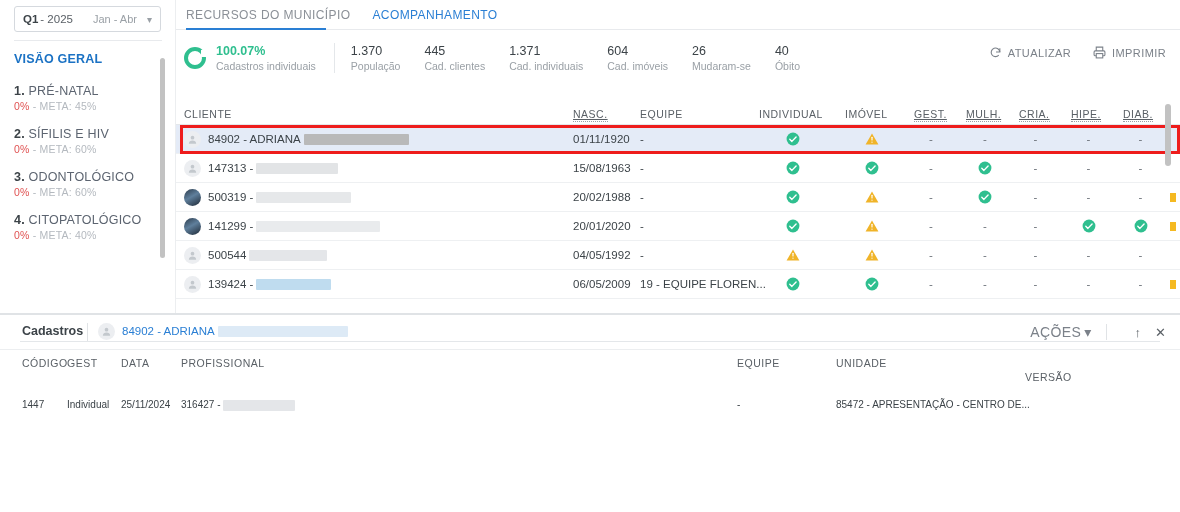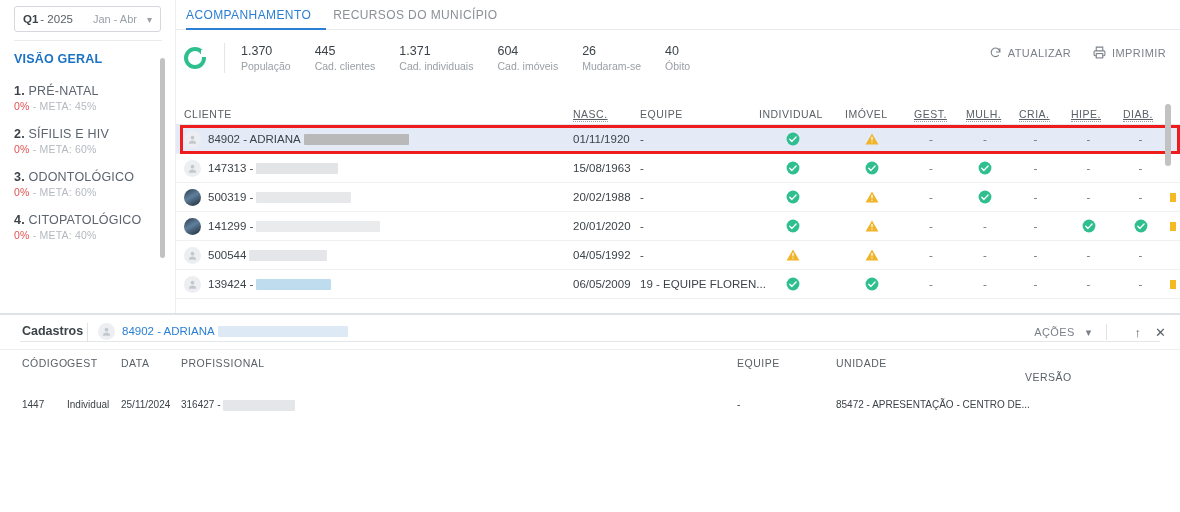--- a/index.html
+++ b/index.html
@@ -98,21 +98,21 @@
   
   .bottom { position:absolute; left:0; top:315px; width:1180px; height:197px; background:#fff; }
   .bhead { position:relative; height:34px; }
   .btitle { position:absolute; left:22px; top:9px; font-size:12.5px; font-weight:bold; color:#3c4348; }
   .bsep { position:absolute; left:87px; top:8px; width:1px; height:18px; background:#e0e3e6; }
   .bavatar { position:absolute; left:98px; top:8px; width:17px; height:17px; border-radius:50%; background:#eceef1;
              display:flex; align-items:center; justify-content:center; }
   .bavatar svg { width:11px; height:11px; fill:#c3c8cd; }
   .bcrumb { position:absolute; left:122px; top:10px; font-size:11.5px; color:#2a7fd4; display:flex; align-items:center; cursor:pointer;}
   .bactions { position:absolute; right:14px; top:9px; display:flex; align-items:center; gap:0; }
-  .bact { font-size:11px; letter-spacing:.4px; color:#7b8189; cursor:pointer; display:flex; align-items:flex-start; gap:11px; }
+  .bact { font-size:14px; letter-spacing:.4px; color:#7b8189; cursor:pointer; display:flex; align-items:flex-start; gap:3px; }
   .bact-sep { width:1px; height:16px; background:#e0e3e6; margin:0 14px; }
   .bicon { font-size:13px; color:#5a6066; cursor:pointer; margin-left:14px; }
   .bhead-line { position:absolute; left:0; top:34px; width:1180px; height:1px; background:#eceef0; }
 
   .bthead { position:relative; height:26px; }
   .bth { position:absolute; top:8px; font-size:10.5px; letter-spacing:.5px; color:#5a6066; white-space:nowrap; }
   .bthead-line { position:absolute; left:20px; top:26px; width:1140px; height:1px; background:#e4e7ea; }
   .brow { position:relative; height:28px; }
   .btd { position:absolute; top:24px; font-size:10px; color:#3c4348; white-space:nowrap; }
 </style>
@@ -179,27 +179,31 @@
           </div>
         </div>
       </div>
       <div class="side-scroll"></div>
     </div>
     <div class="side-border"></div>
 
     <div class="main">
       <div class="tabs-line"></div>
       <div class="tabs">
+        <div class="tab">RECURSOS DO MUNICÍPIO</div>
         <div class="tab active">ACOMPANHAMENTO</div>
-        <div class="tab">RECURSOS DO MUNICÍPIO</div>
       </div>
       <div class="tab-underline"></div>
 
       <div class="stats">
         <div class="ring"></div>
+        <div class="stat-first">
+          <div class="stat-pct">100.07%</div>
+          <div class="stat-lbl">Cadastros individuais</div>
+        </div>
         <div class="stat-sep"></div>
         <div class="stat">
           <div class="stat-val">1.370</div>
           <div class="stat-lbl">População</div>
         </div>
         <div class="stat">
           <div class="stat-val">445</div>
           <div class="stat-lbl">Cad. clientes</div>
         </div>
         <div class="stat">

